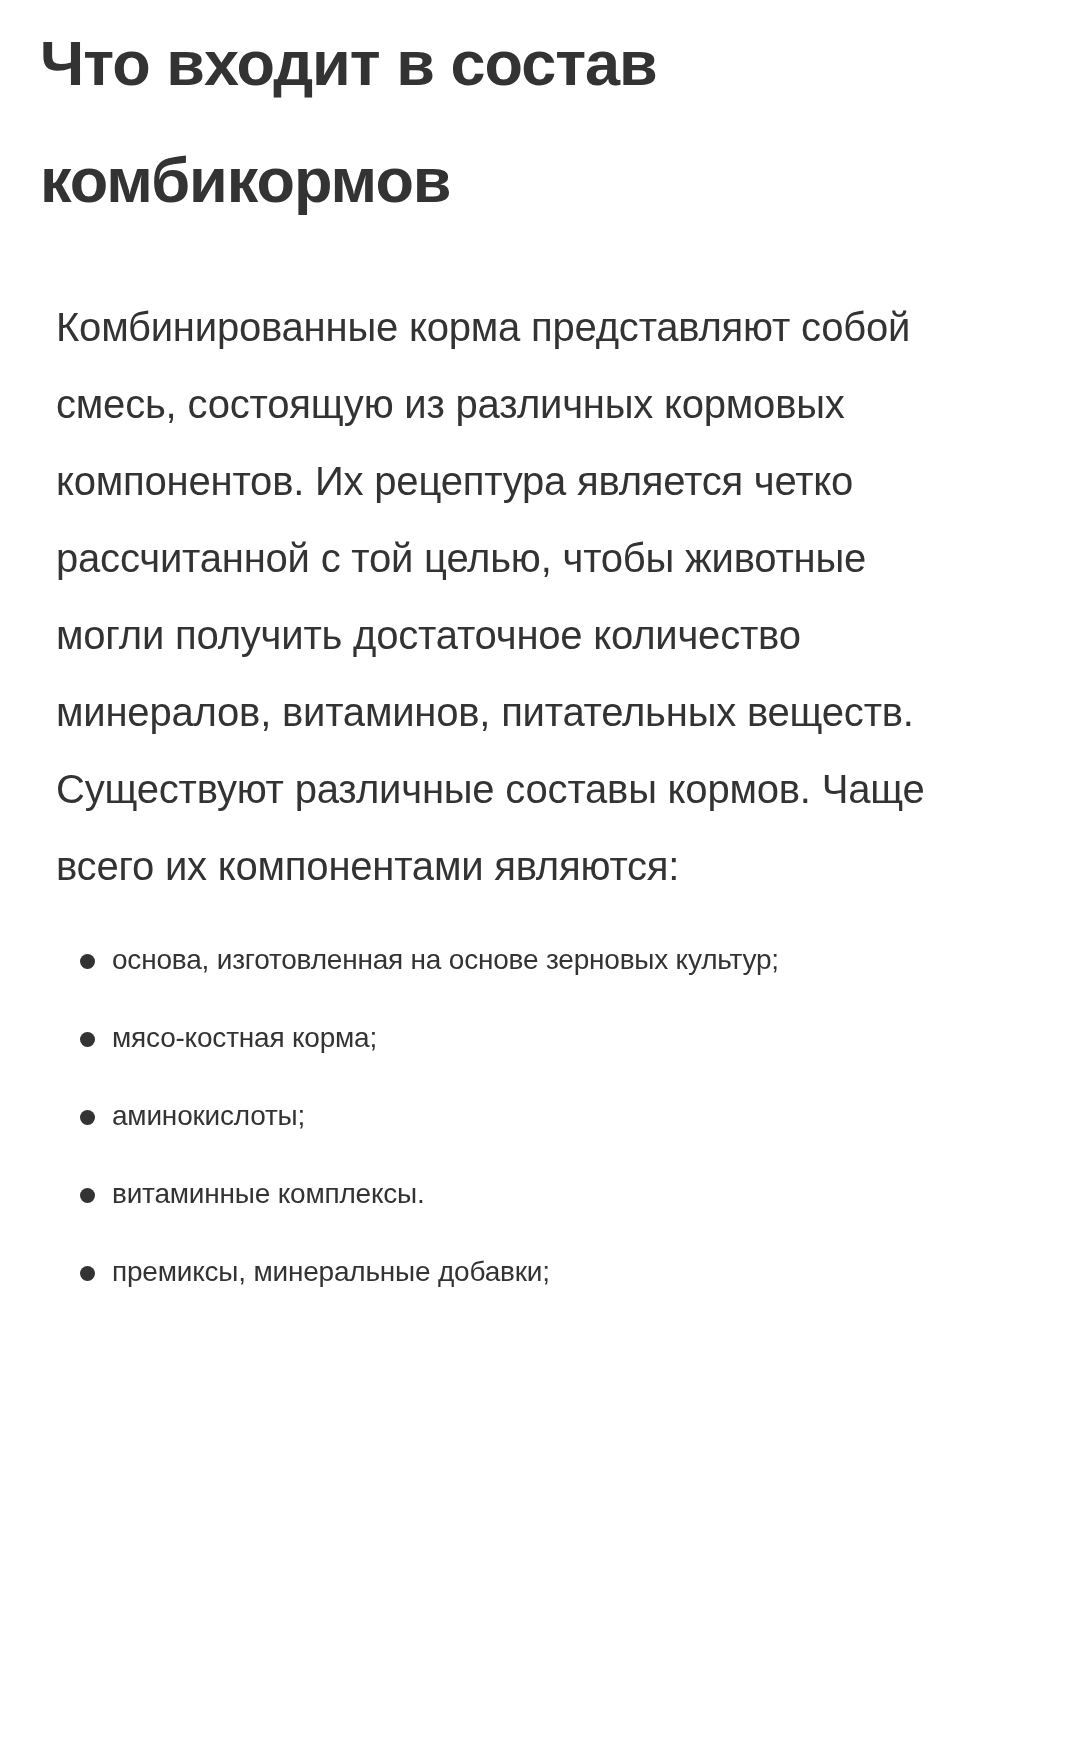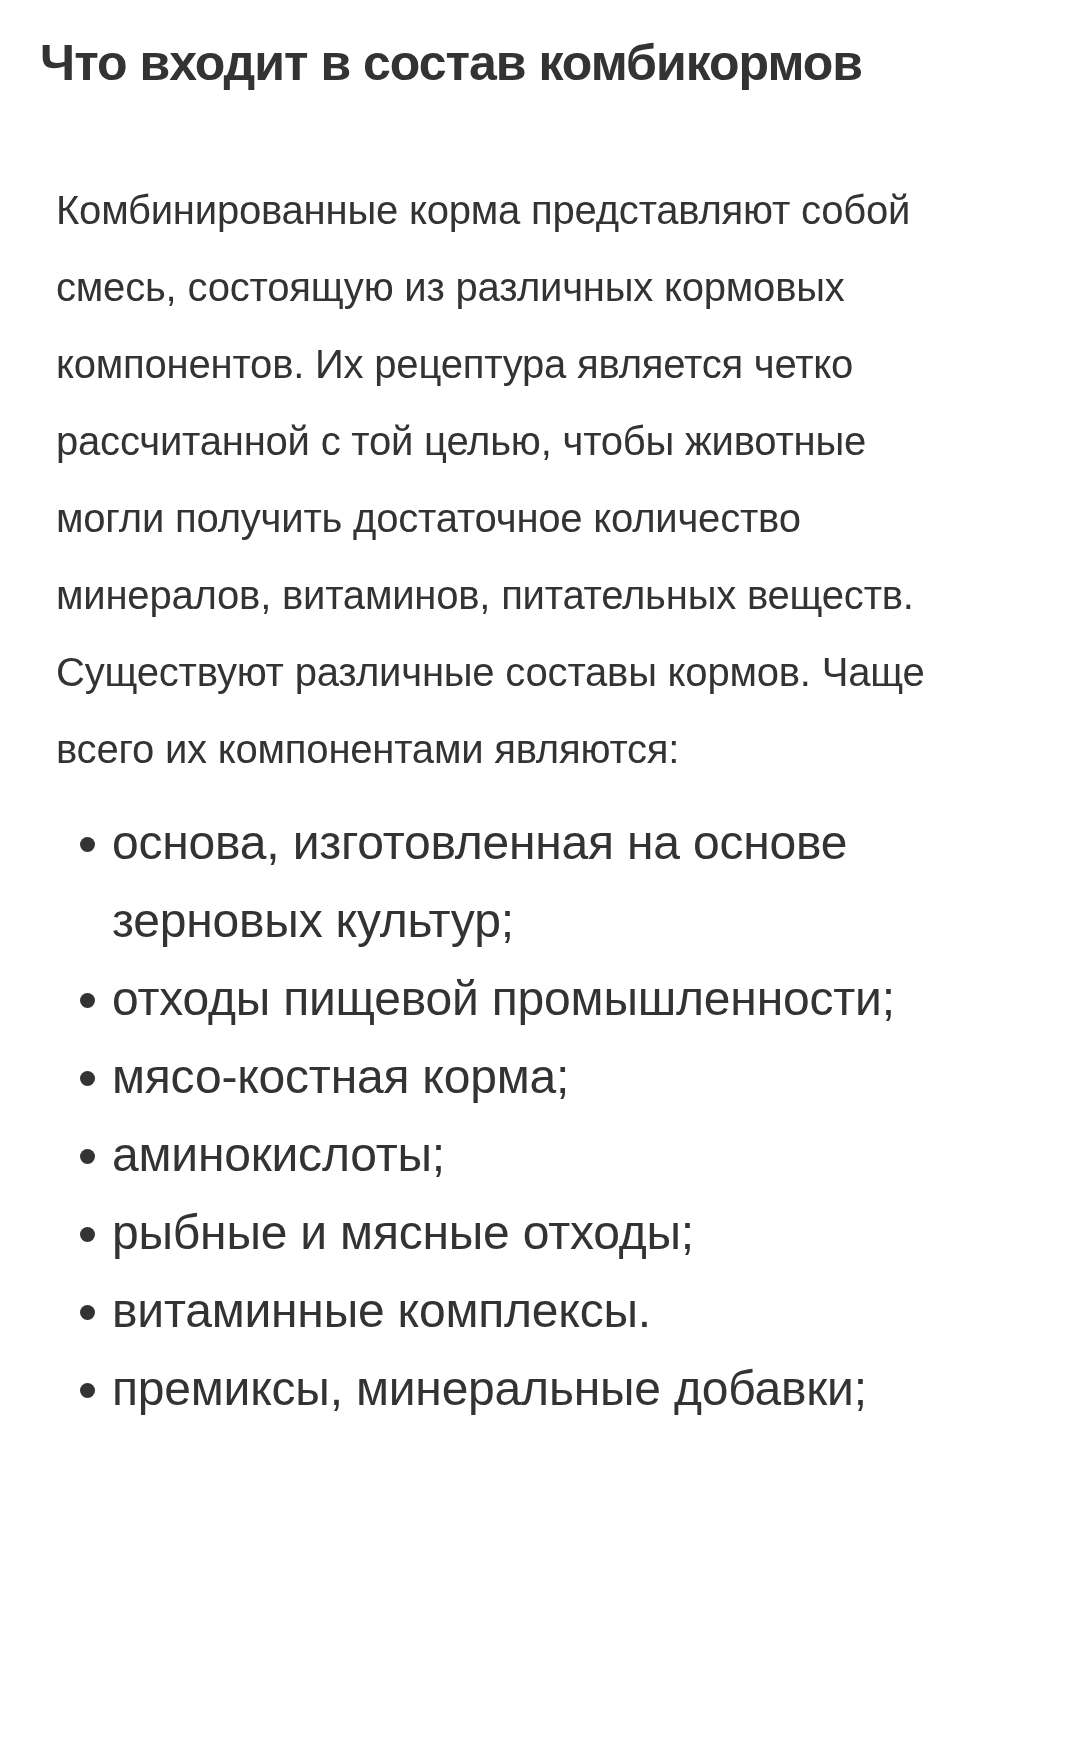--- a/index.html
+++ b/index.html
@@ -14,21 +14,21 @@
     margin: 0 auto;
     font-family: "Liberation Sans", "DejaVu Sans", sans-serif;
     color: #333333;
   }
 
   .article {
     padding: 5px 80px 18px 40px; 
   }
 
   .article h1 {
-    font-size: 50px;
+    font-size: 63px;
     line-height: 117px;
     font-weight: 700;
     letter-spacing: -1px;
     color: #333333;
     margin: 0 0 50px 0;
   }
 
   .article p.intro {
     font-size: 40px;
     line-height: 77px;
@@ -38,21 +38,21 @@
   }
 
   .article ul.components {
     list-style: none;
     margin: 1px 0 0 0;
     padding: 0 0 0 72px; 
   }
 
   .article ul.components li {
     position: relative;
-    font-size: 48px;
+    font-size: 28px;
     line-height: 78px;
     letter-spacing: -0.2px;
     color: #333333;
   }
 
   .article ul.components li::before {
     content: "";
     position: absolute;
     left: -32px;           
     top: 33px;             
@@ -65,20 +65,18 @@
 </head>
 <body>
 
 <article class="article">
   <h1>Что входит в состав комбикормов</h1>
 
   <p class="intro">Комбинированные корма представляют собой смесь, состоящую из различных кормовых компонентов. Их рецептура является четко рассчитанной с той целью, чтобы животные могли получить достаточное количество минералов, витаминов, питательных веществ. Существуют различные составы кормов. Чаще всего их компонентами являются:</p>
 
   <ul class="components">
       <li>основа, изготовленная на основе зерновых культур;</li>
-      <li>отходы пищевой промышленности;</li>
       <li>мясо-костная корма;</li>
       <li>аминокислоты;</li>
-      <li>рыбные и мясные отходы;</li>
       <li>витаминные комплексы.</li>
       <li>премиксы, минеральные добавки;</li>
     </ul>
 </article>
 
 </body></html>

